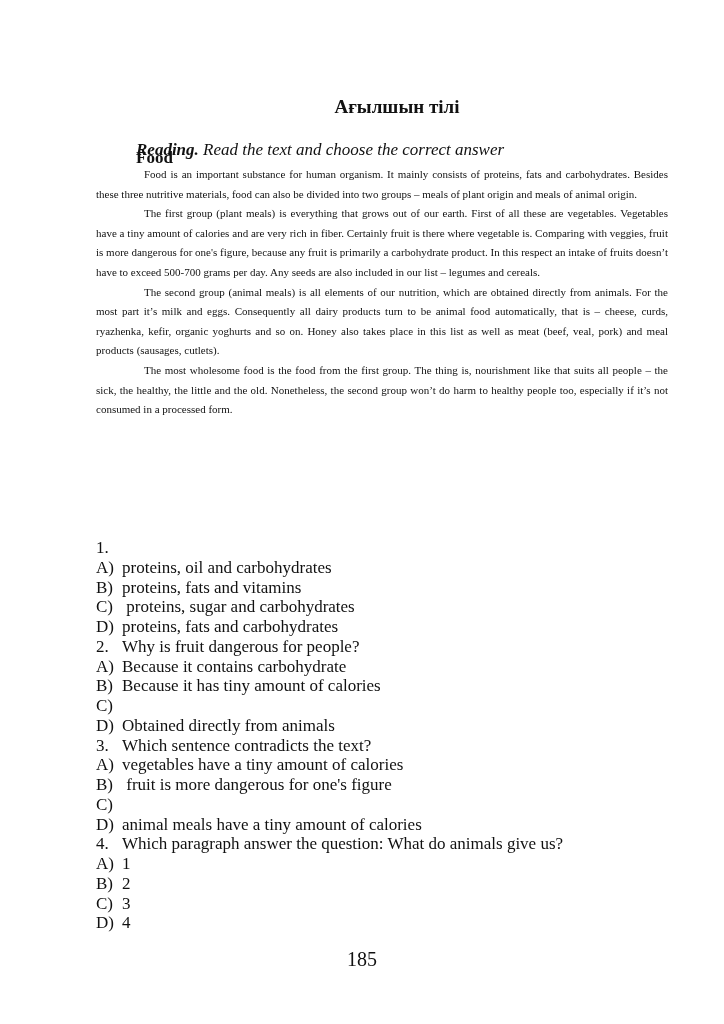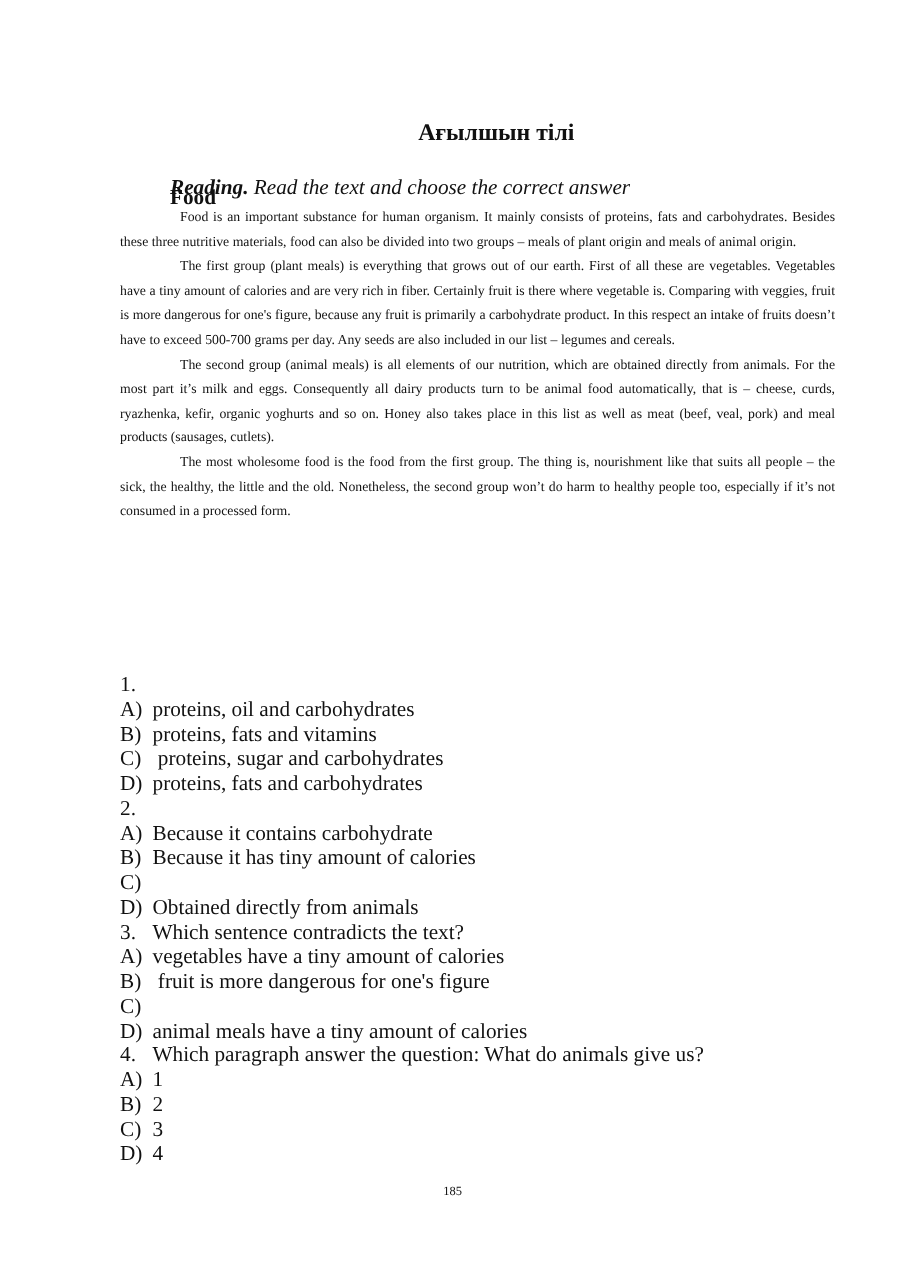--- a/index.html
+++ b/index.html
@@ -82,21 +82,21 @@
     .q-marker {
       width: 26px;
       flex: 0 0 26px;
     }
     .page-number {
       position: absolute;
       top: 948px;
       left: 0;
       width: 724px;
       text-align: center;
-      font-size: 10px;
+      font-size: 20px;
     }
   </style>
 </head>
 <body>
 
 <div class="page">
   <div class="subject">Ағылшын тілі</div>
 
   <div class="instruction">
     <b>Reading.</b><span> Read the text and choose the correct answer</span>
@@ -128,20 +128,21 @@
       <span class="q-marker">C)</span>
       <span style="white-space:pre"> proteins, sugar and carbohydrates</span>
     </div>
     <div class="q-line">
       <span class="q-marker">D)</span>
       <span>proteins, fats and carbohydrates</span>
     </div>
 
     <div class="q-line">
       <span class="q-marker">2.</span>
+      <span>Why is fruit dangerous for people?</span>
     </div>
     <div class="q-line">
       <span class="q-marker">A)</span>
       <span>Because it contains carbohydrate</span>
     </div>
     <div class="q-line">
       <span class="q-marker">B)</span>
       <span>Because it has tiny amount of calories</span>
     </div>
     <div class="q-line">

